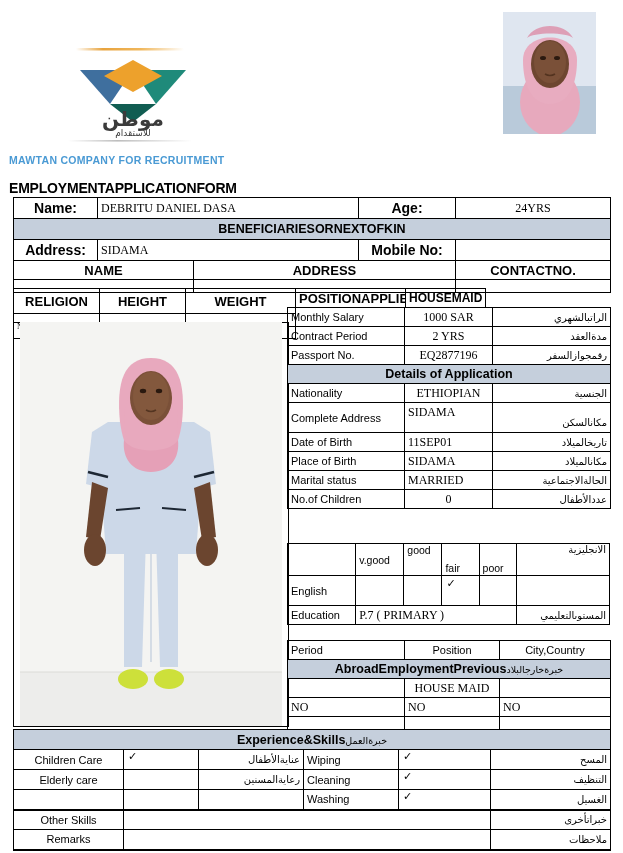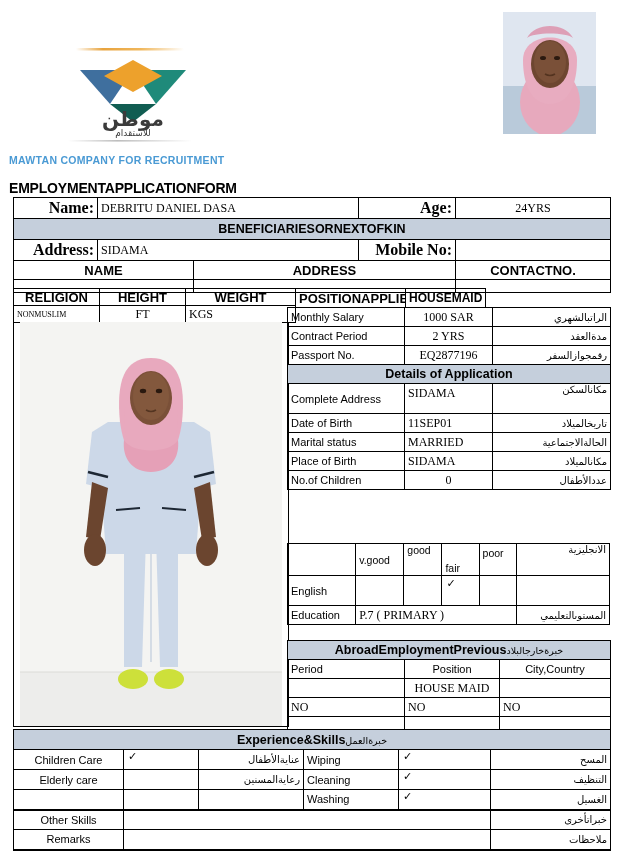--- a/index.html
+++ b/index.html
@@ -87,23 +87,22 @@
   }
   .bandhdr {
     background: #c5cfdc;
     text-align: center;
     font-weight: bold;
     font-size: 12.5px;
   }
   .ctr { text-align: center; }
   .lbl {
     font-weight: bold;
-    font-size: 16px;
-    text-align: right;
-    font-family: Liberation Serif, serif;
+    font-size: 14px;
+    text-align: center;
   }
   .serif {
     font-family: "Liberation Serif", serif;
     font-size: 12px;
     margin-top: 18px;
   }
   .serif-sm {
     font-family: "Liberation Serif", serif;
     font-size: 8px;
   }
@@ -138,21 +137,21 @@
   }
   .top-table td { height: 21px; }
 
   
   .mid-left {
     position: absolute;
     left: 13px;
     top: 288px;
     width: 282px;
   }
-  .mid-left td { height: 17px; }
+  .mid-left td { height: 25px; }
 
   .mid-right {
     position: absolute;
     left: 287px;
     top: 307px;
     width: 323px;
   }
   .mid-right td { height: 19px; }
 
   
@@ -367,38 +366,43 @@
       <td>Passport No.</td>
       <td class="serif ctr">EQ2877196</td>
       <td class="ar">رقمجوازالسفر</td>
     </tr>
 
     <tr>
       <td class="bandhdr" colspan="3">Details of Application</td>
     </tr>
 
     <tr>
+      <td>Nationality</td>
+      <td class="serif ctr">ETHIOPIAN</td>
+      <td class="ar">الجنسية</td>
+    </tr>
+    <tr>
       <td style="height:30px">Complete Address</td>
       <td class="serif" style="height:30px;vertical-align:top;padding-top:2px">SIDAMA</td>
-      <td class="ar" style="height:30px;vertical-align:top;padding-top:0">مكانالسكن</td>
+      <td class="ar" style="height:30px;vertical-align:top;padding-top:14px">مكانالسكن</td>
     </tr>
     <tr>
       <td>Date of Birth</td>
       <td class="serif">11SEP01</td>
       <td class="ar">تاريخالميلاد</td>
     </tr>
     <tr>
+      <td>Place of Birth</td>
+      <td class="serif">SIDAMA</td>
+      <td class="ar">مكانالميلاد</td>
+    </tr>
+    <tr>
       <td>Marital status</td>
       <td class="serif">MARRIED</td>
       <td class="ar">الحالةالاجتماعية</td>
-    </tr>
-    <tr>
-      <td>Place of Birth</td>
-      <td class="serif">SIDAMA</td>
-      <td class="ar">مكانالميلاد</td>
     </tr>
     <tr>
       <td>No.of Children</td>
       <td class="serif ctr">0</td>
       <td class="ar">عددالأطفال</td>
     </tr>
 
   </tbody>
 </table>
 
@@ -410,21 +414,21 @@
     <col style="width:37px">
       <col style="width:37px">
       <col style="width:93px">
   </colgroup>
   <tbody>
     <tr>
       <td style="height:22px;border-bottom:none"></td>
       <td style="height:22px;vertical-align:bottom;padding-bottom:9px" class="sm">v.good</td>
       <td style="height:22px;vertical-align:bottom;padding-bottom:19px" class="sm">good</td>
       <td style="height:22px;vertical-align:bottom;padding-bottom:1px" class="sm">fair</td>
-      <td style="height:22px;vertical-align:bottom;padding-bottom:16px" class="sm">poor</td>
+      <td style="height:22px;vertical-align:bottom;padding-bottom:1px" class="sm">poor</td>
       <td class="ar" style="height:22px;vertical-align:top">الانجليزية</td>
     </tr>
     <tr>
       <td style="height:30px">English</td>
       <td style="height:30px"></td>
       <td style="height:30px"></td>
       <td style="height:30px;vertical-align:top;padding-top:1px" class="chk">✓</td>
       <td style="height:30px"></td>
       <td style="height:30px"></td>
     </tr>
@@ -437,28 +441,28 @@
 </table>
 
 <table style="position:absolute;left:287px;top:640px;width:323px">
   <colgroup>
       <col style="width:117px">
       <col style="width:95px">
       <col style="width:111px">
     </colgroup>
   <tbody>
     <tr>
+      <td>Period</td>
+      <td class="ctr">Position</td>
+      <td class="ctr">City,Country</td>
+    </tr>
+    <tr>
       <td class="bandhdr" colspan="3">
         <span>AbroadEmploymentPrevious</span><span class="ar-band">خبرةخارجالبلاد</span>
       </td>
-    </tr>
-    <tr>
-      <td>Period</td>
-      <td class="ctr">Position</td>
-      <td class="ctr">City,Country</td>
     </tr>
     <tr>
       <td></td>
       <td class="serif ctr">HOUSE MAID</td>
       <td></td>
     </tr>
     <tr>
       <td class="serif">NO</td>
       <td class="serif">NO</td>
       <td class="serif">NO</td>

